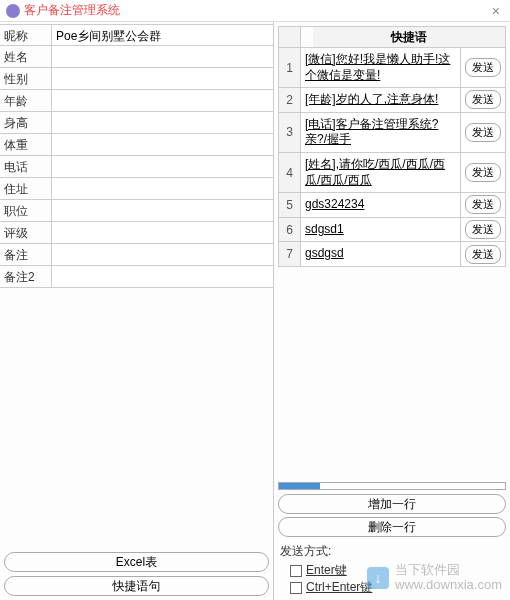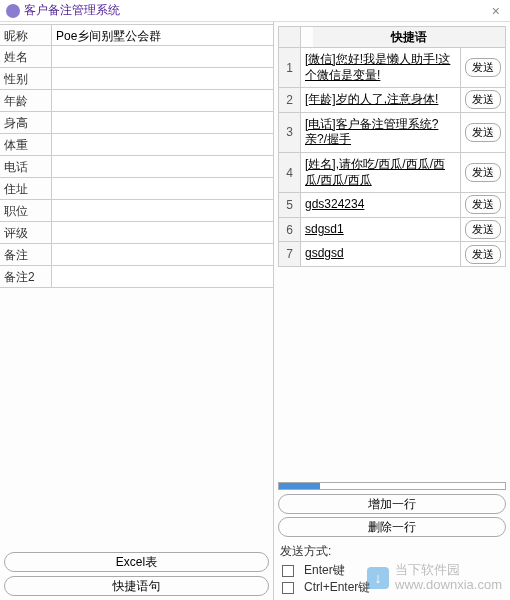--- a/index.html
+++ b/index.html
@@ -19,21 +19,21 @@
       align-items: center;
       padding: 0 6px;
       justify-content: space-between;
     }
     .titlebar-left { display: flex; align-items: center; gap: 4px; }
     .app-icon {
       width: 14px; height: 14px;
       background: #8a7cd0;
       border-radius: 50%;
     }
-    .title-text { color: #4c1d95; }
+    .title-text { color: #ef4444; }
     .close-x { color: #888; font-size: 14px; cursor: default; padding: 0 4px; }
     .content {
       display: flex;
       height: calc(100% - 22px);
       background: #f8f8f8;
     }
     .left-pane {
       width: 274px;
       border-right: 1px solid #ccc;
       display: flex;
@@ -154,21 +154,21 @@
       left: 0; top: 0; bottom: 0;
       background: #4a90d9;
     }
     .right-buttons { padding: 2px 4px; display: flex; flex-direction: column; gap: 3px; }
     .send-mode {
       padding: 4px 6px;
       font-size: 12px;
       color: #333;
     }
     .send-mode-title { margin-bottom: 2px; }
-    .chk-row { display: flex; align-items: center; gap: 10px; margin-left: 2px; }
+    .chk-row { display: flex; align-items: center; gap: 4px; margin-left: 10px; text-decoration: underline; }
     .chk {
       width: 12px; height: 12px;
       border: 1px solid #666;
       background: #fff;
     }
     .watermark {
       position: absolute;
       bottom: 8px;
       right: 8px;
       display: flex;

